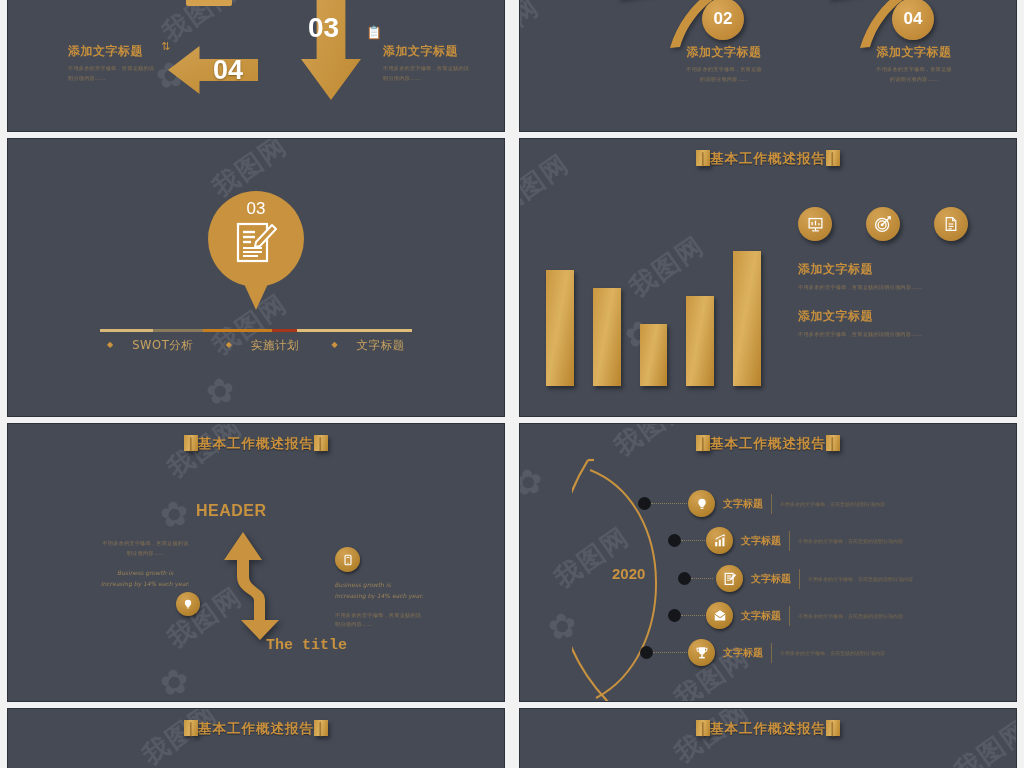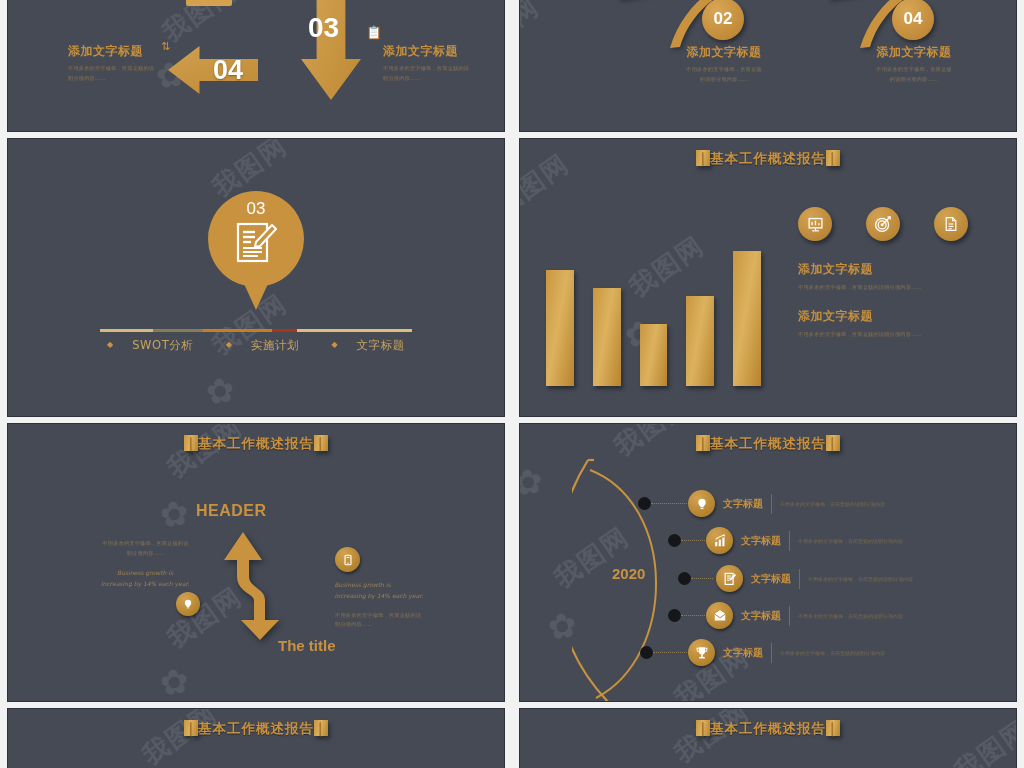--- a/index.html
+++ b/index.html
@@ -218,22 +218,21 @@
   
   .header-lbl {
     position: absolute; left: 188px; top: 78px;
     color: #c8923f; font-size: 16px; font-weight: bold;
     font-family: "Liberation Sans", sans-serif;
     letter-spacing: .5px;
   }
   .title-lbl {
     position: absolute; left: 258px; top: 213px;
     color: #c8923f; font-size: 15px; font-weight: bold;
-    font-family: Liberation Sans, sans-serif;
-    margin-left: 12px;
+    font-family: Liberation Mono, monospace;
   }
   .en-txt {
     color: #9b8157; font-size: 6px; font-style: italic;
     line-height: 1.8; font-family: "DejaVu Sans", sans-serif;
   }
 
   
   .tl-year {
     position: absolute; left: 92px; top: 141px;
     color: #c8923f; font-size: 15px; font-weight: bold;

